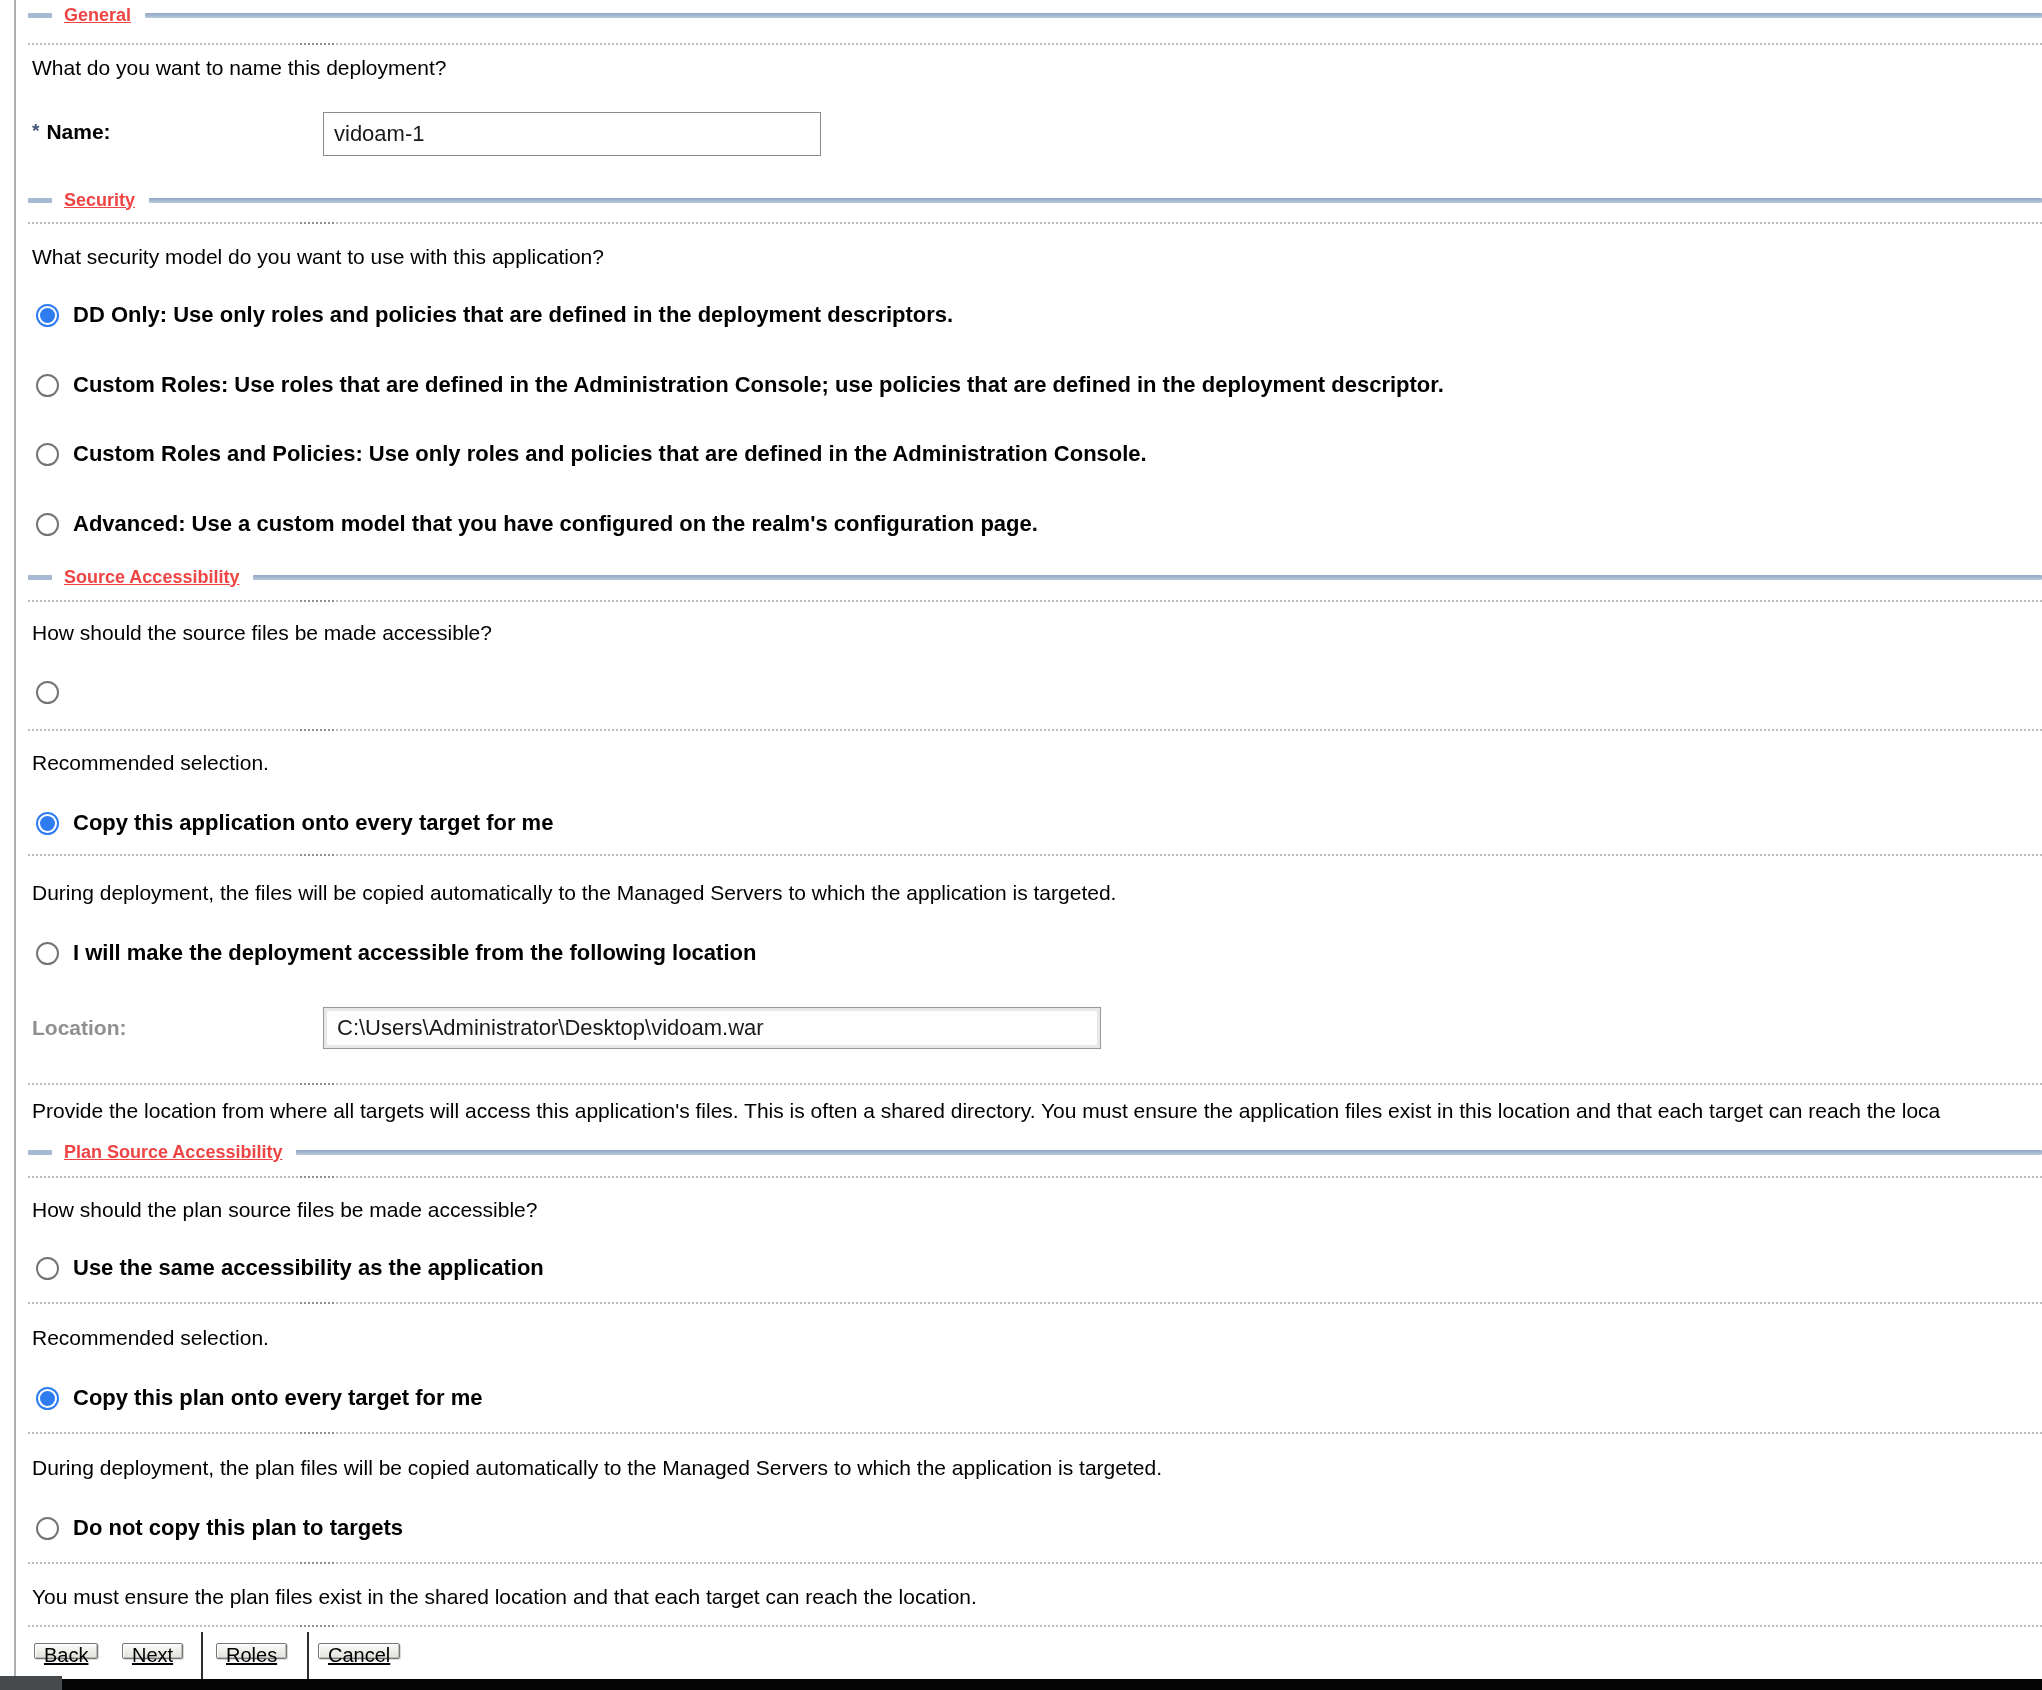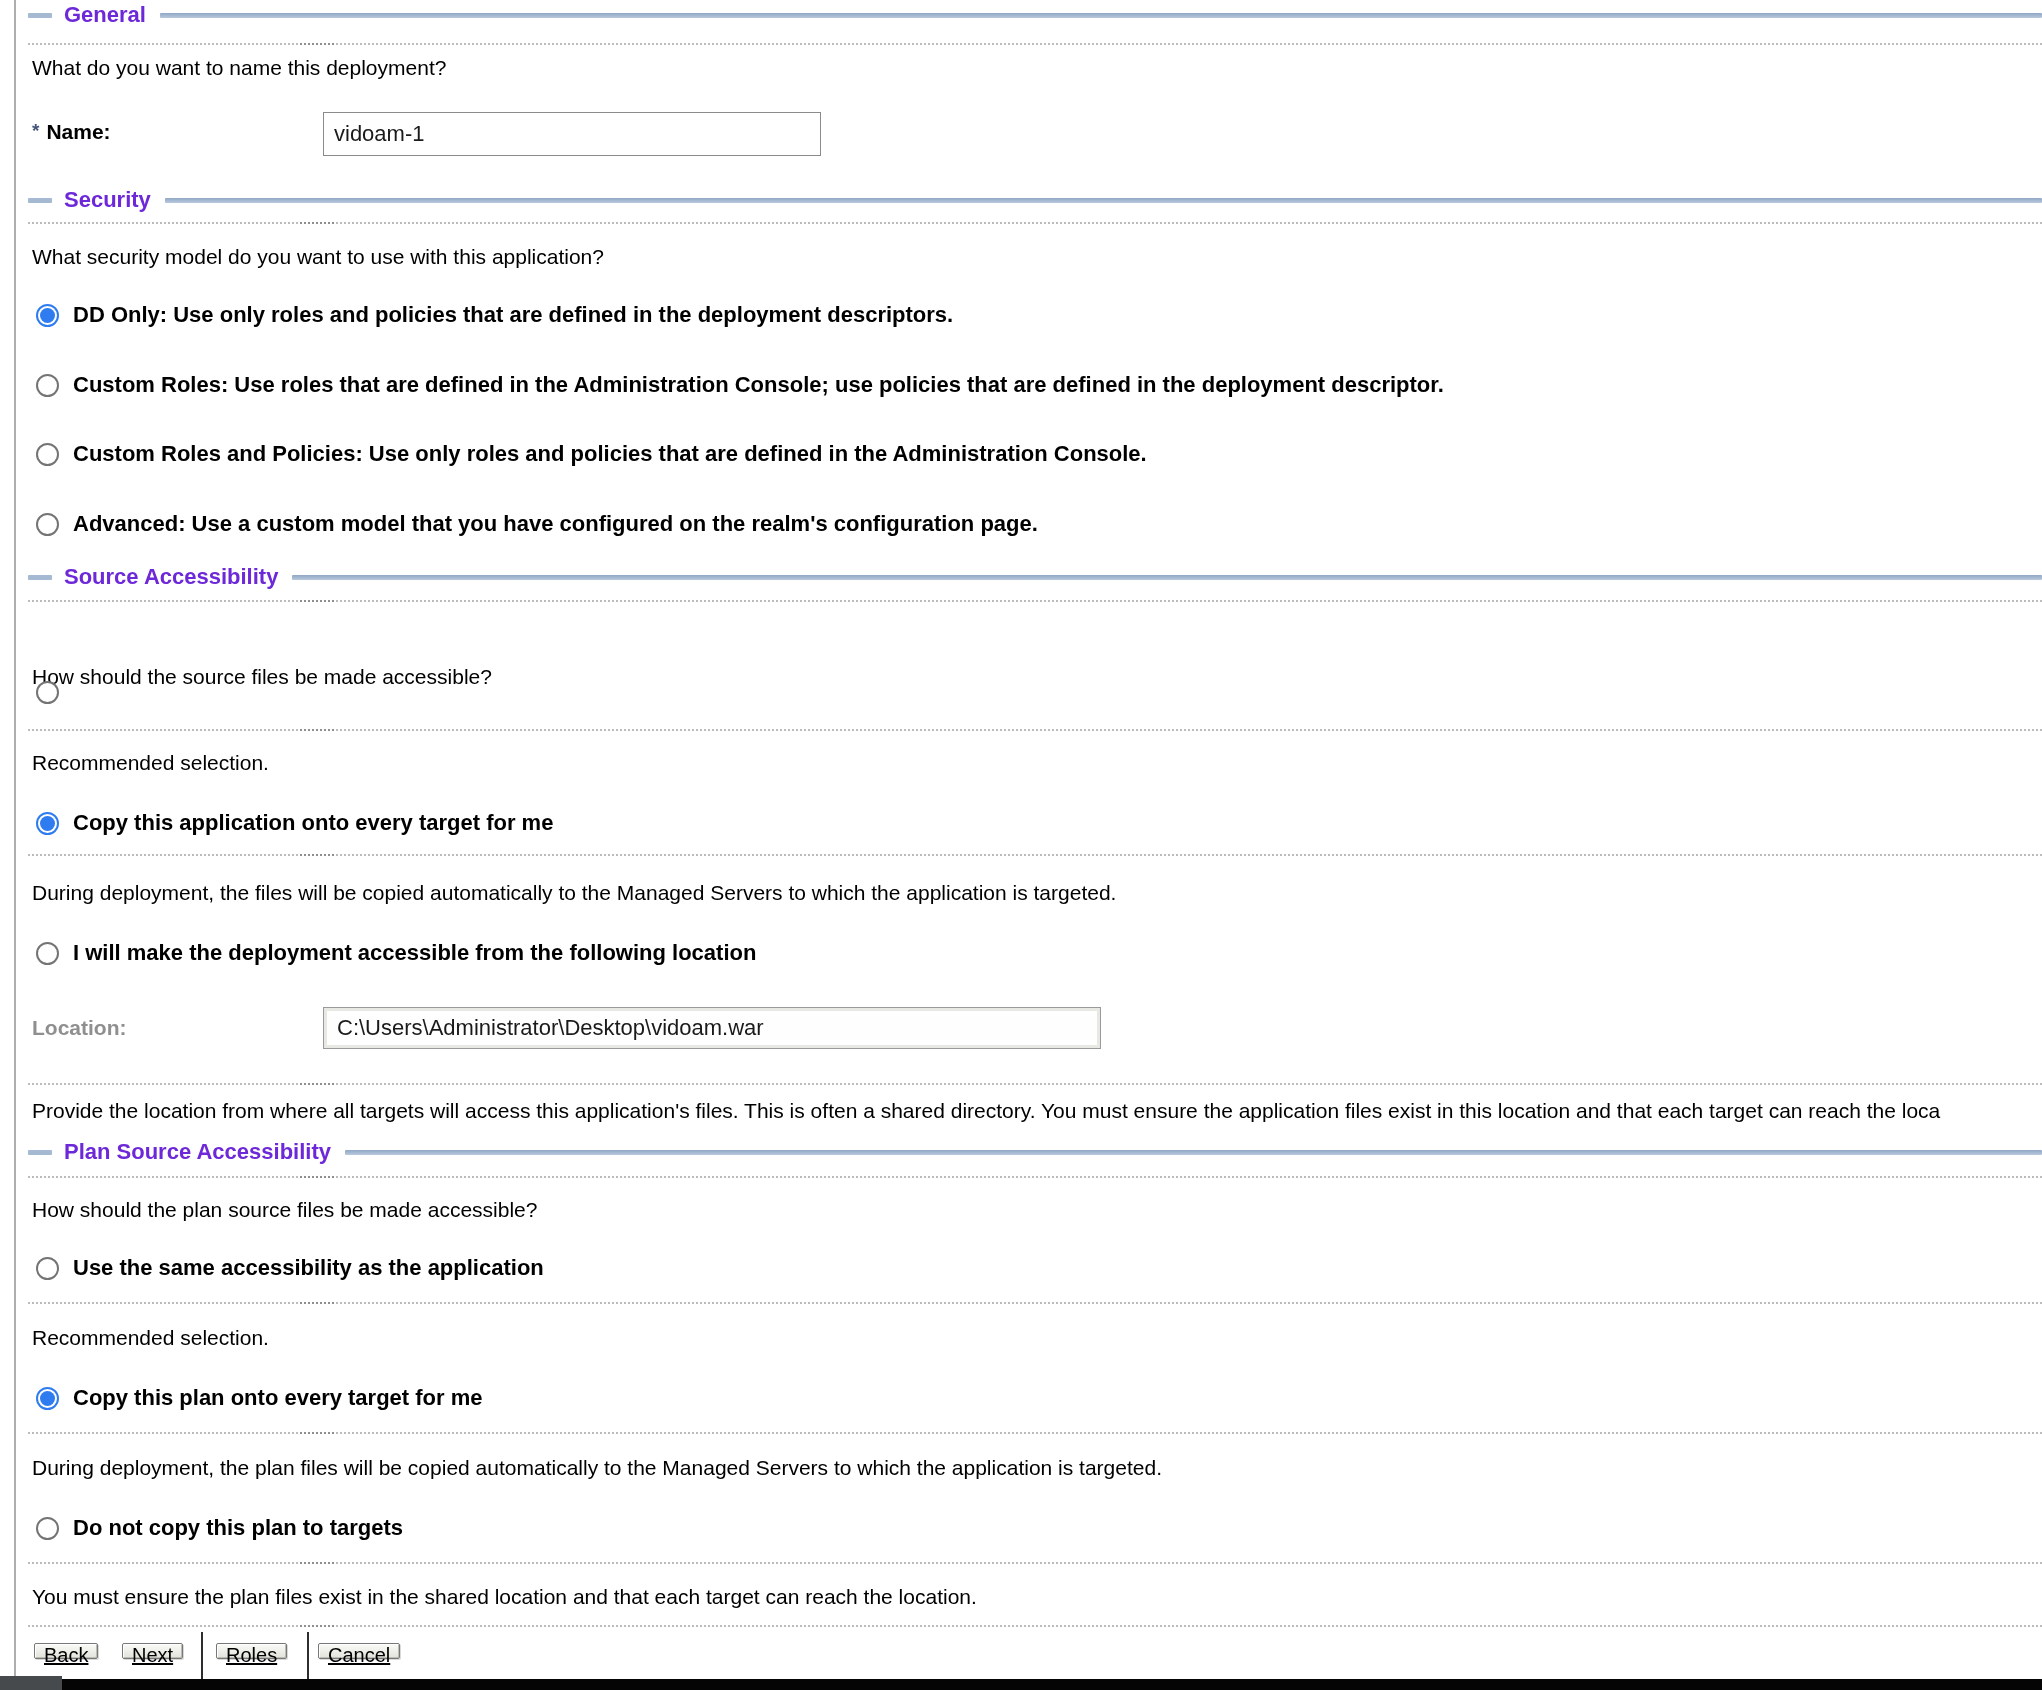--- a/index.html
+++ b/index.html
@@ -4,21 +4,21 @@
 <style>
   html,body{margin:0;padding:0;background:#fff;}
   .page{
     position:relative;width:2042px;height:1690px;background:#fff;
     font-family:"Liberation Sans", sans-serif;color:#000;overflow:hidden;
   }
   .left-border{position:absolute;left:14px;top:0;width:2px;height:1678px;background:#aeaeae;}
   
   .sec{position:absolute;left:28px;right:0;height:30px;display:flex;align-items:center;}
   .sec .dash{width:24px;height:5px;background:#a6b9d2;margin-right:12px;border-radius:1px;flex:none;}
-  .sec .sec-label{font-size:22px;font-weight:700;color:#6d28d9;white-space:nowrap;margin-right:14px;}
+  .sec .sec-label{font-size:18px;font-weight:700;color:#ef4444;white-space:nowrap;margin-right:14px;text-decoration:underline;}
   .sec .rule{flex:1;height:5px;background:linear-gradient(#90a7c5,#b9c9dd);border-radius:1px;}
   
   .dotted{position:absolute;left:28px;right:0;height:0;border-top:2px dotted #bcbcbc;}
   .dotted::after{content:"";position:absolute;left:272px;top:-2px;width:34px;border-top:2px dotted #8f8f8f;}
   
   .t{position:absolute;left:32px;font-size:21px;line-height:26px;white-space:nowrap;color:#000;}
   .t.clip{right:0;overflow:hidden;}
   
   .option{position:absolute;left:36px;height:32px;display:flex;align-items:center;gap:14px;cursor:default;}
   .radio{position:relative;width:23px;height:23px;border:2px solid #747474;border-radius:50%;background:#fff;box-sizing:border-box;flex:none;}
@@ -90,21 +90,21 @@
     <span class="radio"></span>
     <span class="opt-label">Advanced: Use a custom model that you have configured on the realm's configuration page.</span>
   </div>
 
   <div class="sec" style="top:562px;">
     <span class="dash"></span>
     <span class="sec-label">Source Accessibility</span>
     <span class="rule"></span>
   </div>
   <div class="dotted" style="top:600px;"></div>
-  <div class="t" style="top:620px;margin-top:44px;">How should the source files be made accessible?</div>
+  <div class="t" style="top:620px;">How should the source files be made accessible?</div>
 
   <div class="option" style="top:676px;">
     <span class="radio"></span>
   </div>
   <div class="dotted" style="top:729px;"></div>
   <div class="t" style="top:750px;">Recommended selection.</div>
 
   <div class="option" style="top:807px;">
     <span class="radio checked"></span>
     <span class="opt-label">Copy this application onto every target for me</span>

